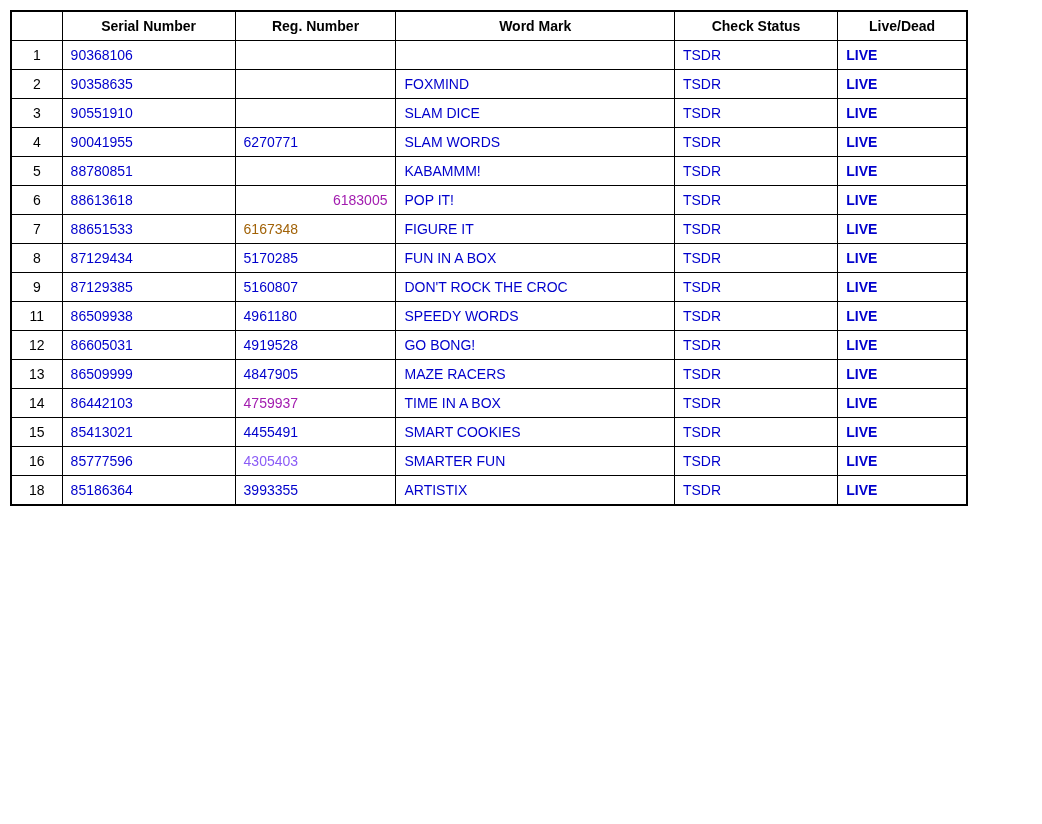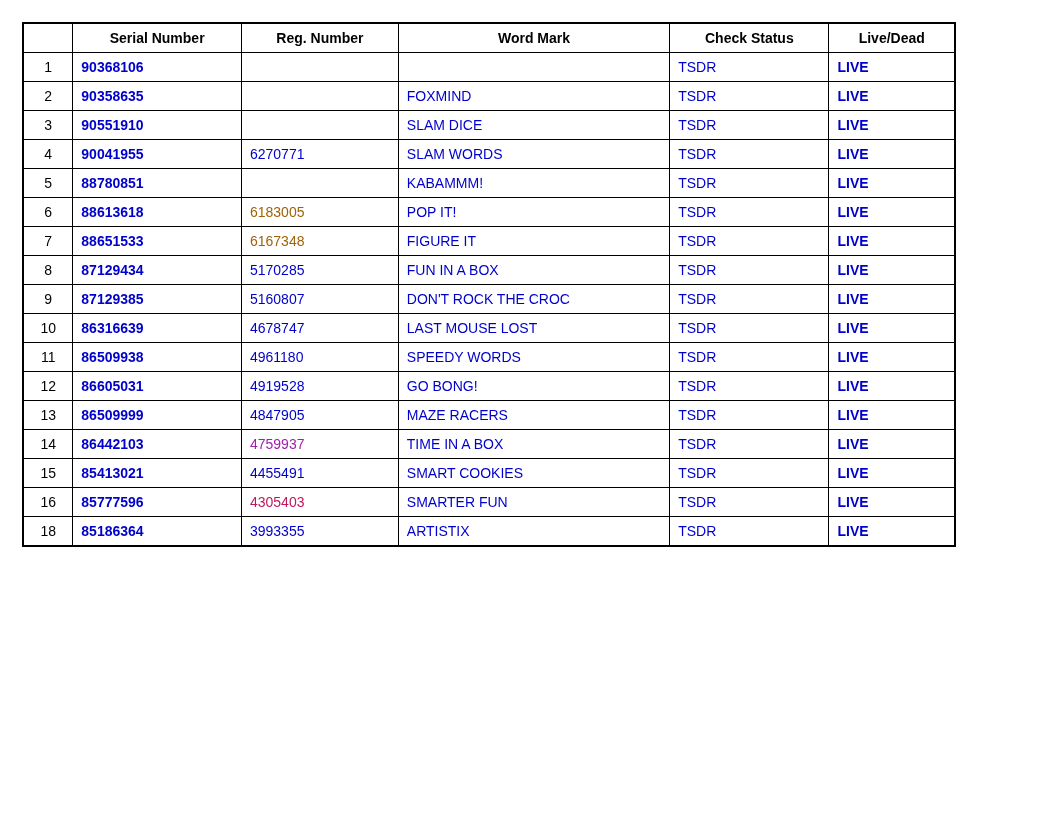--- a/index.html
+++ b/index.html
@@ -6,21 +6,21 @@
       margin: 0;
       padding: 0;
       box-sizing: border-box;
     }
     body {
       background: #fff;
       font-family: Arial, sans-serif;
       font-size: 14px;
     }
     .table-container {
-      padding: 22px;
+      padding: 10px;
       width: 978px;
     }
     table {
       border-collapse: collapse;
       width: 100%;
       border: 2px solid #000;
     }
     th, td {
       border: 1px solid #000;
       padding: 6px 8px;
@@ -34,21 +34,20 @@
     }
     td:first-child {
       text-align: center;
       color: #000;
       font-weight: normal;
       min-width: 30px;
     }
     .link-blue {
       color: #0000cc;
       text-decoration: none;
-      font-weight: bold;
     }
     .word-mark-col {
       color: #0000cc;
       margin-top: 40px;
     }
     .tsdr-link {
       color: #0000cc;
       text-decoration: none;
     }
     .live-text {
@@ -112,21 +111,21 @@
           <td class="num-col">5</td>
           <td><a href="#" class="link-blue">88780851</a></td>
           <td style="color: rgb(0, 0, 204);"></td>
           <td class="word-mark-col">KABAMMM!</td>
           <td><a href="#" class="tsdr-link">TSDR</a></td>
           <td class="live-text">LIVE</td>
         </tr>
         <tr>
           <td class="num-col">6</td>
           <td><a href="#" class="link-blue">88613618</a></td>
-          <td style="color: #a16207;">6183005</td>
+          <td style="color: #a21caf; text-align: right;">6183005</td>
           <td class="word-mark-col">POP IT!</td>
           <td><a href="#" class="tsdr-link">TSDR</a></td>
           <td class="live-text">LIVE</td>
         </tr>
         <tr>
           <td class="num-col">7</td>
           <td><a href="#" class="link-blue">88651533</a></td>
           <td style="color: #a16207;">6167348</td>
           <td class="word-mark-col">FIGURE IT</td>
           <td><a href="#" class="tsdr-link">TSDR</a></td>
@@ -142,28 +141,20 @@
         </tr>
         <tr>
           <td class="num-col">9</td>
           <td><a href="#" class="link-blue">87129385</a></td>
           <td style="color: rgb(0, 0, 204);">5160807</td>
           <td class="word-mark-col">DON'T ROCK THE CROC</td>
           <td><a href="#" class="tsdr-link">TSDR</a></td>
           <td class="live-text">LIVE</td>
         </tr>
         <tr>
-          <td class="num-col">10</td>
-          <td><a href="#" class="link-blue">86316639</a></td>
-          <td style="color: rgb(0, 0, 204);">4678747</td>
-          <td class="word-mark-col">LAST MOUSE LOST</td>
-          <td><a href="#" class="tsdr-link">TSDR</a></td>
-          <td class="live-text">LIVE</td>
-        </tr>
-        <tr>
           <td class="num-col">11</td>
           <td><a href="#" class="link-blue">86509938</a></td>
           <td style="color: rgb(0, 0, 204);">4961180</td>
           <td class="word-mark-col">SPEEDY WORDS</td>
           <td><a href="#" class="tsdr-link">TSDR</a></td>
           <td class="live-text">LIVE</td>
         </tr>
         <tr>
           <td class="num-col">12</td>
           <td><a href="#" class="link-blue">86605031</a></td>
@@ -192,21 +183,21 @@
           <td class="num-col">15</td>
           <td><a href="#" class="link-blue">85413021</a></td>
           <td style="color: rgb(0, 0, 204);">4455491</td>
           <td class="word-mark-col">SMART COOKIES</td>
           <td><a href="#" class="tsdr-link">TSDR</a></td>
           <td class="live-text">LIVE</td>
         </tr>
         <tr>
           <td class="num-col">16</td>
           <td><a href="#" class="link-blue">85777596</a></td>
-          <td style="color: #be185d;">4305403</td>
+          <td style="color: #8b5cf6;">4305403</td>
           <td class="word-mark-col">SMARTER FUN</td>
           <td><a href="#" class="tsdr-link">TSDR</a></td>
           <td class="live-text">LIVE</td>
         </tr>
         <tr>
           <td class="num-col">18</td>
           <td><a href="#" class="link-blue">85186364</a></td>
           <td style="color: rgb(0, 0, 204);">3993355</td>
           <td class="word-mark-col">ARTISTIX</td>
           <td><a href="#" class="tsdr-link">TSDR</a></td>

